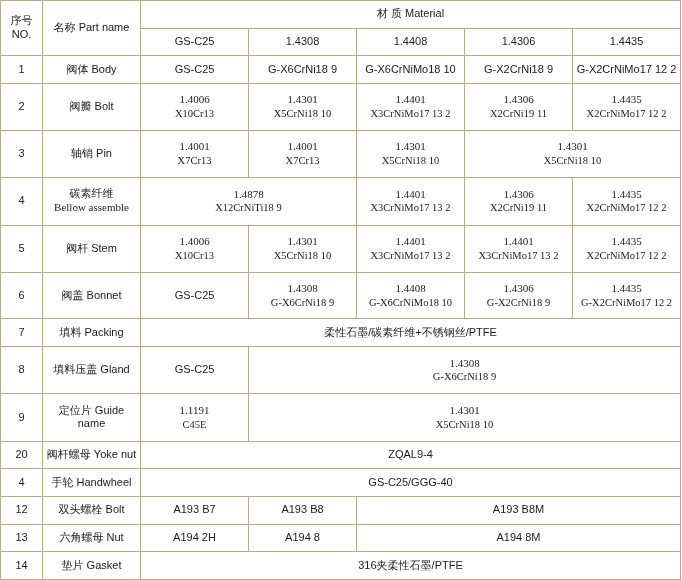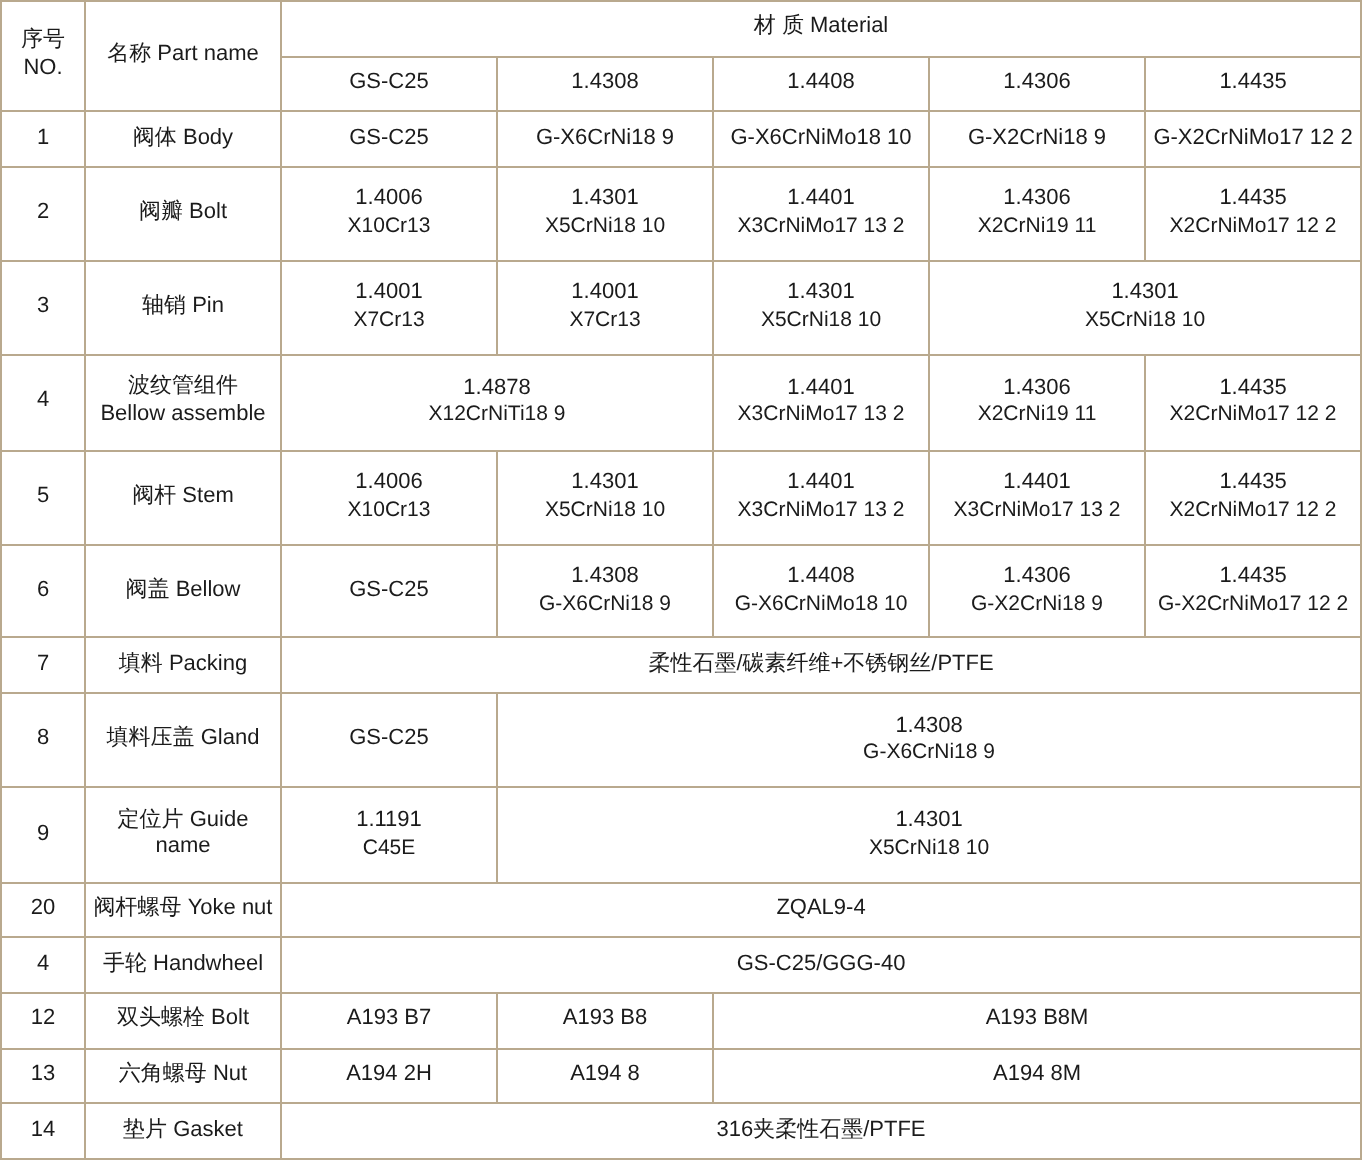--- a/index.html
+++ b/index.html
@@ -45,20 +45,21 @@
   td.namecol {
     background: #f4ece0;
     font-size: 12px;
     border-radius: 17px;
   }
   td.mat {
     background: #ffffff;
   }
   .two-line span {
     display: block;
+    font-family: Liberation Serif, serif;
   }
   .w-no { width: 42px; }
   .w-name { width: 98px; }
   .w-m { width: 108px; }
   .small { font-size: 10.5px; }
 </style>
 </head>
 <body>
 
 <div id="sheet">
@@ -134,21 +135,21 @@
             <span class="small">X5CrNi18 10</span>
           </td>
           <td class="mat two-line" colspan="2">
             <span>1.4301</span>
             <span class="small">X5CrNi18 10</span>
           </td>
         </tr>
         <tr>
           <td class="firstcol">4</td>
           <td class="namecol two-line">
-            <span>波纹管组件</span>
+            <span>碳素纤维</span>
             <span>Bellow assemble</span>
           </td>
           <td class="mat two-line" colspan="2">
             <span>1.4878</span>
             <span class="small">X12CrNiTi18 9</span>
           </td>
           <td class="mat two-line">
             <span>1.4401</span>
             <span class="small">X3CrNiMo17 13 2</span>
           </td>
@@ -180,21 +181,21 @@
             <span>1.4401</span>
             <span class="small">X3CrNiMo17 13 2</span>
           </td>
           <td class="mat two-line">
             <span>1.4435</span>
             <span class="small">X2CrNiMo17 12 2</span>
           </td>
         </tr>
         <tr>
           <td class="firstcol">6</td>
-          <td class="namecol">阀盖 Bellow</td>
+          <td class="namecol">阀盖 Bonnet</td>
           <td class="mat">GS-C25</td>
           <td class="mat two-line">
             <span>1.4308</span>
             <span class="small">G-X6CrNi18 9</span>
           </td>
           <td class="mat two-line">
             <span>1.4408</span>
             <span class="small">G-X6CrNiMo18 10</span>
           </td>
           <td class="mat two-line">

